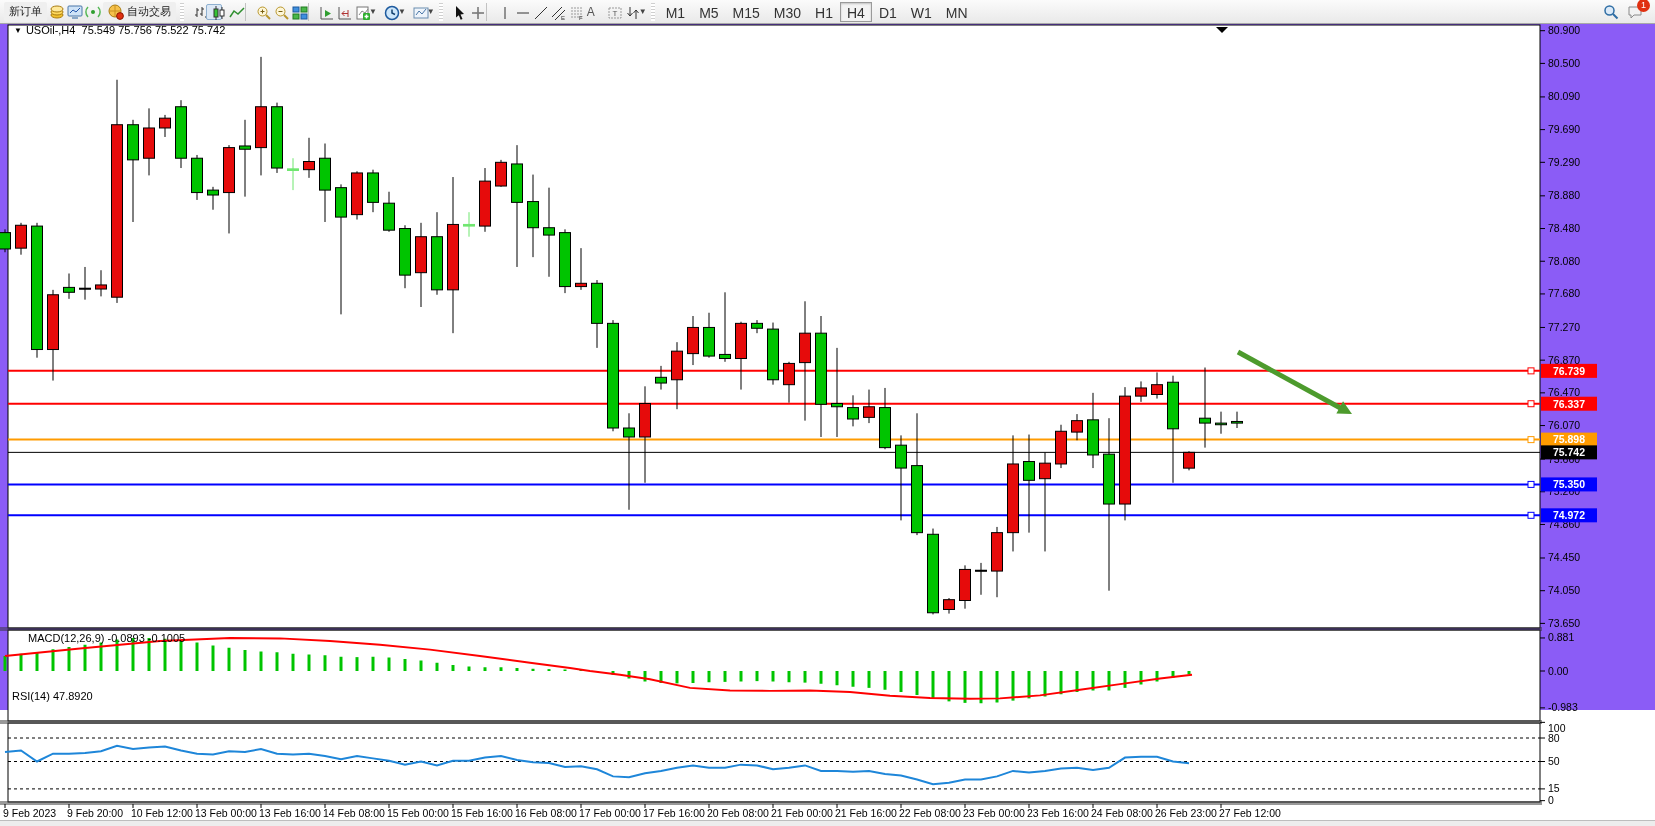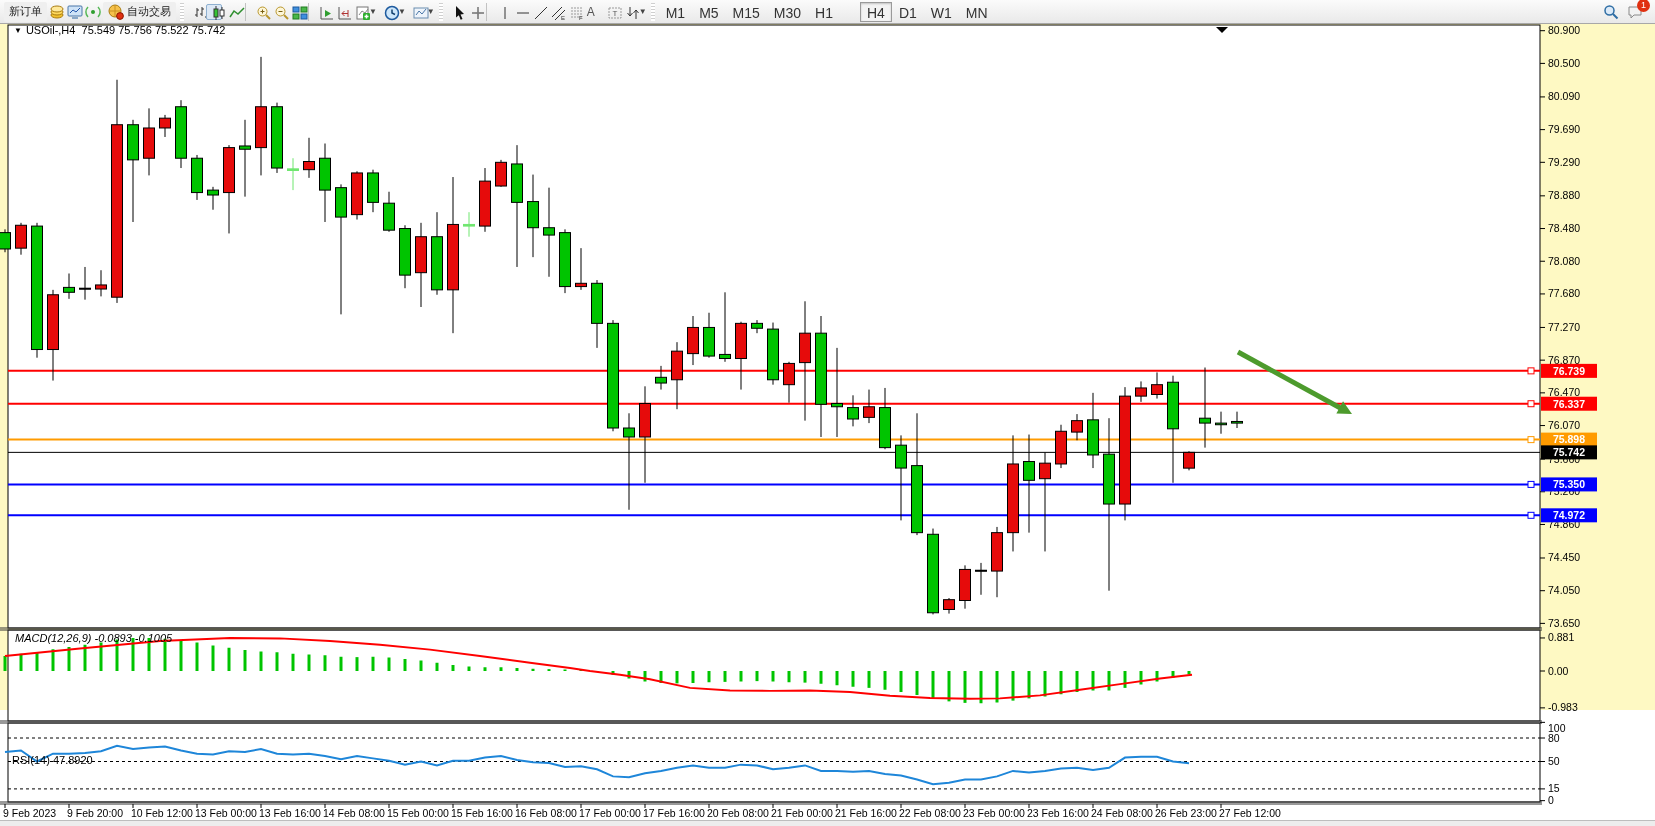--- a/index.html
+++ b/index.html
@@ -1,41 +1,41 @@
 <!DOCTYPE html>
 <html><head>
 <meta charset="utf-8">
 <style>
   * { margin:0; padding:0; box-sizing:border-box; }
   html,body { width:1655px; height:826px; font-family:"Liberation Sans","DejaVu Sans",sans-serif; background:#fff; overflow:hidden; }
-  #app { position:relative; width:1655px; height:710px; background:#fef9c3; }
+  #app { position:relative; width:1655px; height:710px; background:#8b5cf6; }
 
   
   #toolbar { position:absolute; left:0; top:0; width:1655px; height:24px;
     background:linear-gradient(#fbfbfb,#e9e9e9); border-bottom:1px solid #a8a8a8;
     display:flex; align-items:center; padding:0 4px; gap:2px; }
   .tbtn { display:flex; align-items:center; gap:3px; height:20px; padding:0 4px;
     border:1px solid transparent; border-radius:2px; font-size:11px; color:#222; cursor:default; }
   .tbtn.pressed { border:1px solid #8fb0d0; background:#dce8f5; }
   .tsep { width:1px; height:18px; background:#c2c2c2; margin:0 3px; }
   .tgrip { width:4px; height:18px; margin:0 2px;
     background:repeating-linear-gradient(180deg,#cfcfcf 0 1px,#fff 1px 3px); }
   .ticon { width:16px; height:16px; display:inline-block; position:relative; }
   .tf { font-size:14px; color:#333; padding:0 6px; height:20px; line-height:20px; border:1px solid transparent; }
-  .tf.active { border:1px solid #9a9a9a; background:#f3f3f3; box-shadow:inset 0 1px 2px rgba(0,0,0,.2);margin-left:20px; }
+  .tf.active { border:1px solid #9a9a9a; background:#f3f3f3; box-shadow:inset 0 1px 2px rgba(0,0,0,.2); }
   .caret { font-size:8px; color:#444; margin-left:1px; }
   #tb-right { margin-left:auto; display:flex; align-items:center; gap:8px; padding-right:8px; }
   .badge { position:absolute; top:-5px; right:-7px; min-width:13px; height:13px; background:#e03010;
     border-radius:8px; color:#fff; font-size:9px; line-height:13px; text-align:center; padding:0 3px; }
 
   
   .ovl { position:absolute; font-size:11px; color:#000; white-space:pre; z-index:5; }
   #chart-title { left:14px; top:24px; }
-  #macd-label { left:15px; top:632px;font-style:italic; }
-  #rsi-label { left:12px; top:754px;text-align:right; }
+  #macd-label { left:28px; top:632px; }
+  #rsi-label { left:12px; top:690px;text-align:right; }
   .tri { font-size:8px; vertical-align:1px; margin-right:4px; }
 
   
   #statusbar { position:absolute; left:0; top:820px; width:1655px; height:6px;
     background:#ededed; border-top:1px solid #bdbdbd; }
 
   svg text { font-family:"Liberation Sans","DejaVu Sans",sans-serif; }
 </style>
 </head>
 <body>

